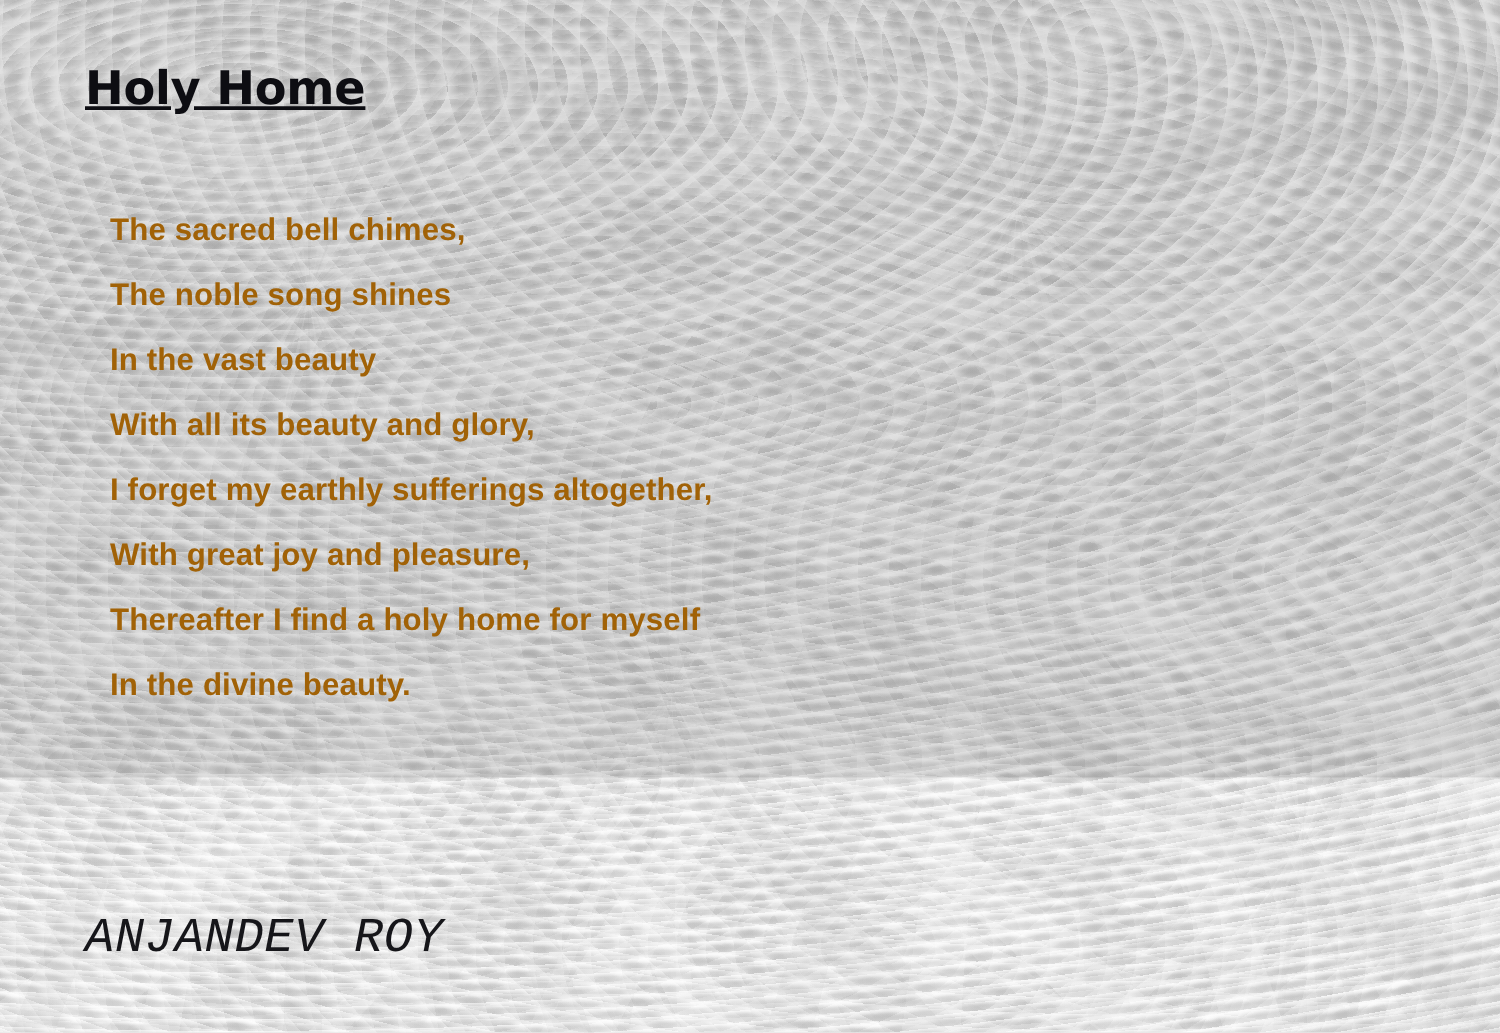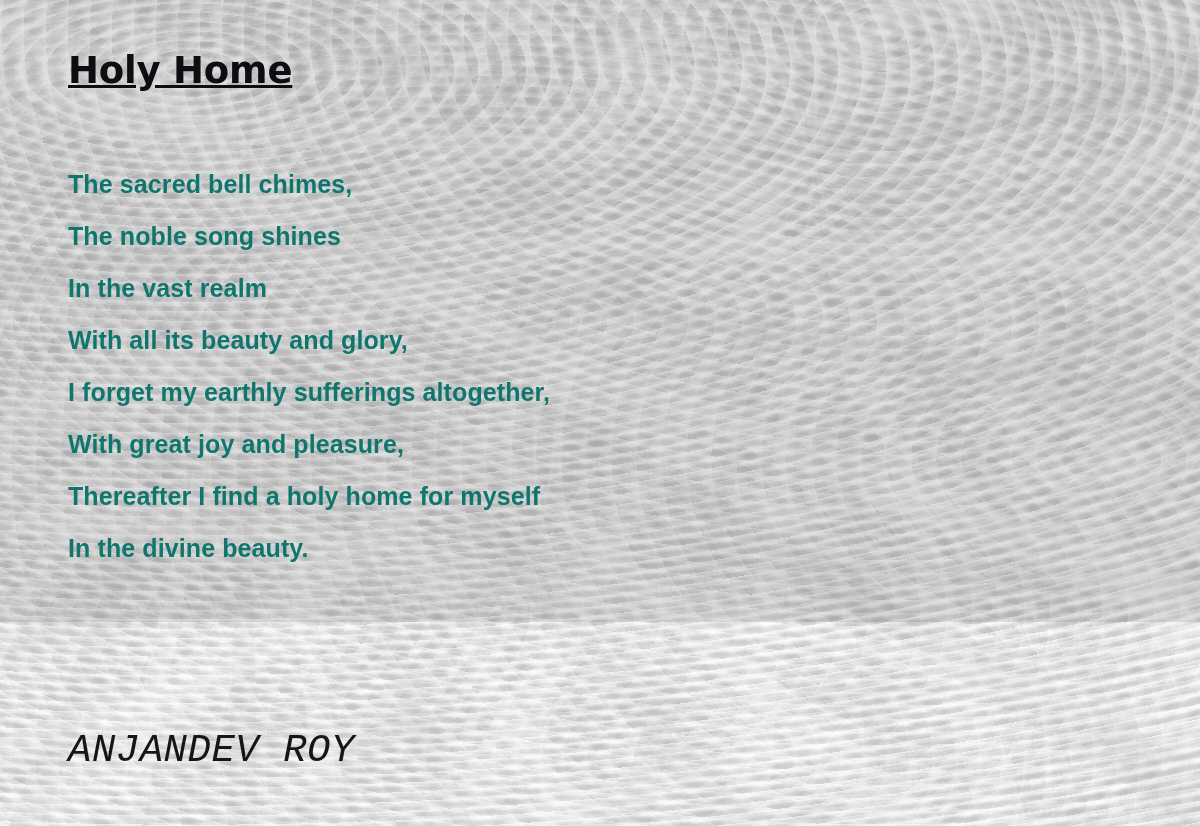--- a/index.html
+++ b/index.html
@@ -123,23 +123,24 @@
     top: 158px;
     width: 1060px;
   }
 
   .poem-line {
     font-family: "Liberation Sans", sans-serif;
     font-size: 25px;
     font-weight: 700;
     line-height: 52px;
     height: 52px;
-    color: #0f766e;
+    color: #a16207;
     letter-spacing: 0.1px;
     white-space: nowrap;
+    margin-left: 20px;
   }
 
   .poem-author {
     position: absolute;
     left: 68px;
     top: 729px;
     font-family: Liberation Mono, monospace;
     font-size: 39px;
     font-weight: 400;
     font-style: italic;
@@ -160,21 +161,21 @@
   <div class="band-upper"></div>
   <div class="band-lower"></div>
 
   <div class="content">
 
     <div class="poem-title">Holy Home</div>
 
     <div class="poem-body">
       <div class="poem-line">The sacred bell chimes,</div>
       <div class="poem-line">The noble song shines</div>
-      <div class="poem-line">In the vast realm</div>
+      <div class="poem-line">In the vast beauty</div>
       <div class="poem-line">With all its beauty and glory,</div>
       <div class="poem-line">I forget my earthly sufferings altogether,</div>
       <div class="poem-line">With great joy and pleasure,</div>
       <div class="poem-line">Thereafter I find a holy home for myself</div>
       <div class="poem-line">In the divine beauty.</div>
     </div>
 
     <div class="poem-author">ANJANDEV ROY</div>
 
   </div>

